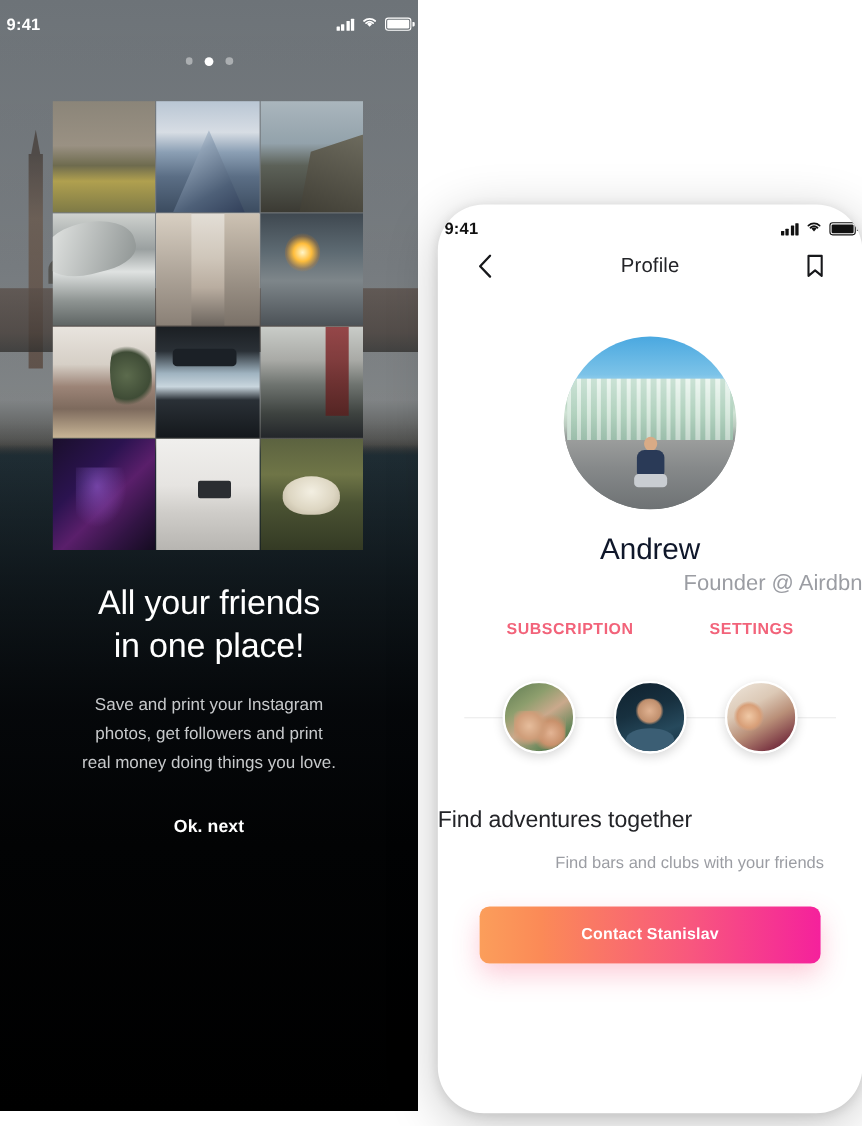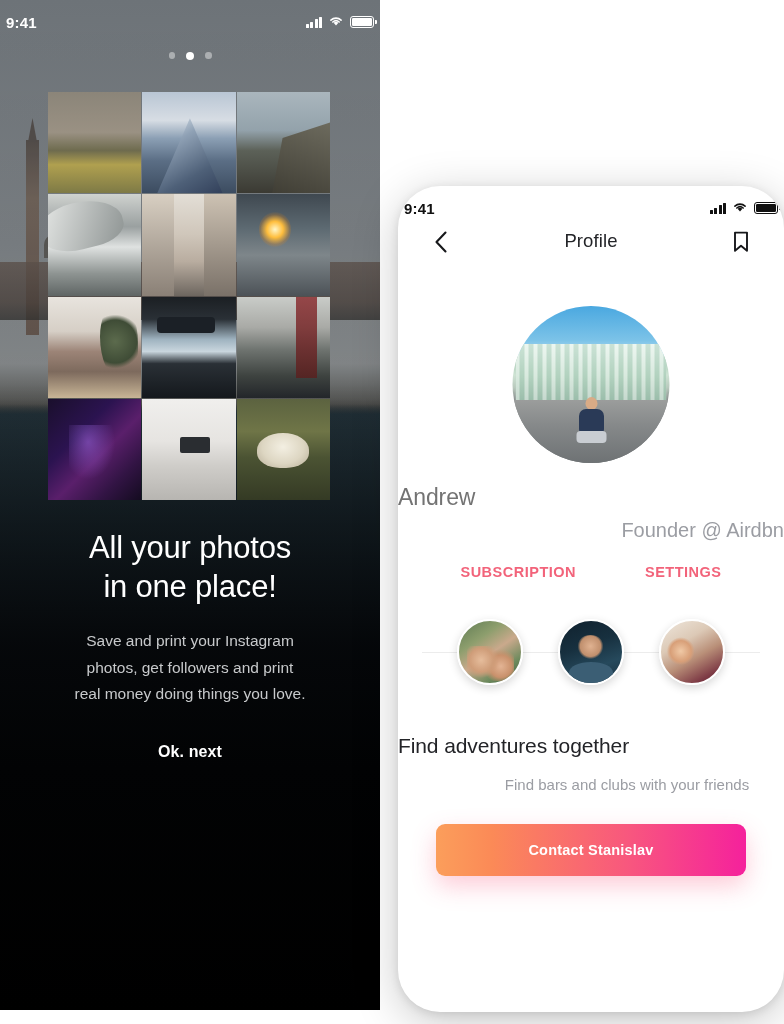--- a/index.html
+++ b/index.html
@@ -375,22 +375,23 @@
     transform: translateX(-50%);
     width: 30px; height: 12px;
     border-radius: 4px;
     background: #c9cdd2;
   }
 
   .profile-name {
     position: absolute;
     top: 298px; left: 0;
     width: 100%;
-    font-size: 23px;
-    color: #737373;
+    text-align: center;
+    font-size: 27px;
+    color: #0f172a;
     letter-spacing: -0.1px;
   }
   .profile-role {
     position: absolute;
     top: 333px; left: 0;
     width: 100%;
     text-align: right;
     font-size: 20px;
     color: #9b9da3;
   }
@@ -560,21 +561,21 @@
       <div class="cell p-desert"></div>
       <div class="cell p-car"></div>
       <div class="cell p-venice"></div>
       <div class="cell p-guitar"></div>
       <div class="cell p-room"></div>
       <div class="cell p-mushroom"></div>
     </div>
 
     <div class="hero-copy">
       <div class="hero-title">
-        <div>All your photos</div>
+        <div>All your friends</div>
         <div>in one place!</div>
       </div>
       <div class="hero-sub">
         <div>Save and print your Instagram</div>
         <div>photos, get followers and print</div>
         <div>real money doing things you love.</div>
       </div>
       <button class="hero-cta">Ok. next</button>
     </div>
   </div>

